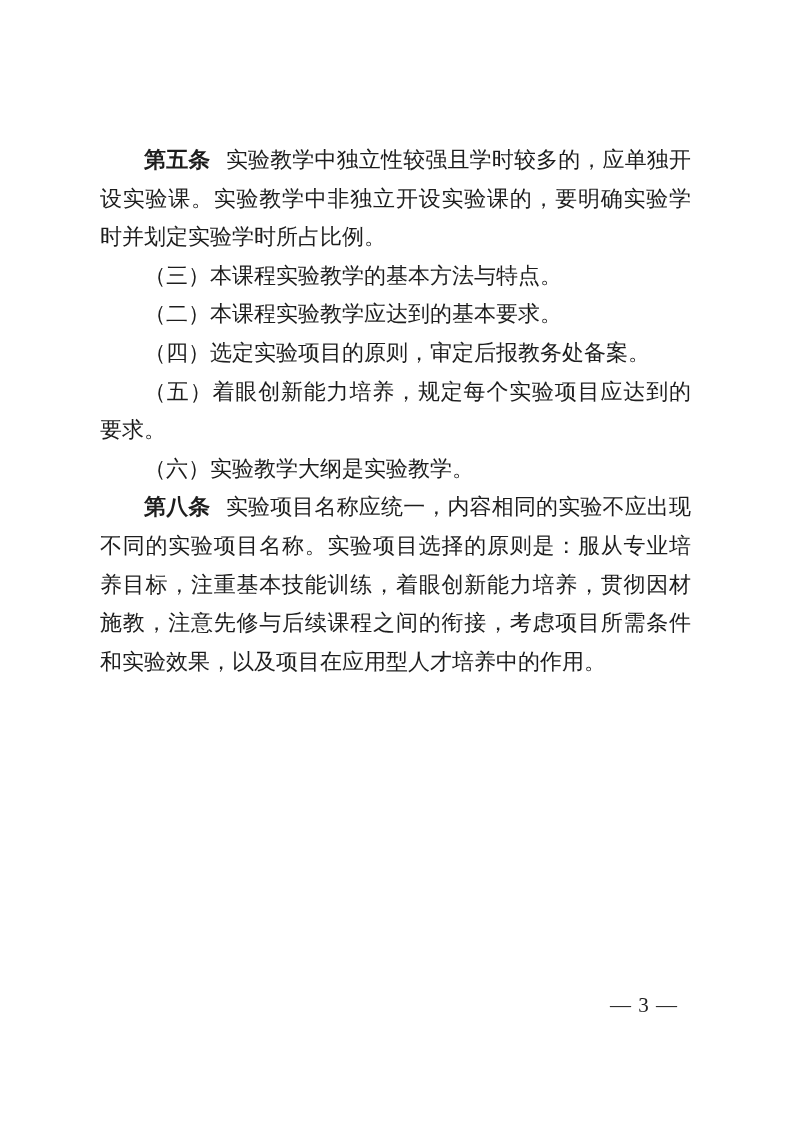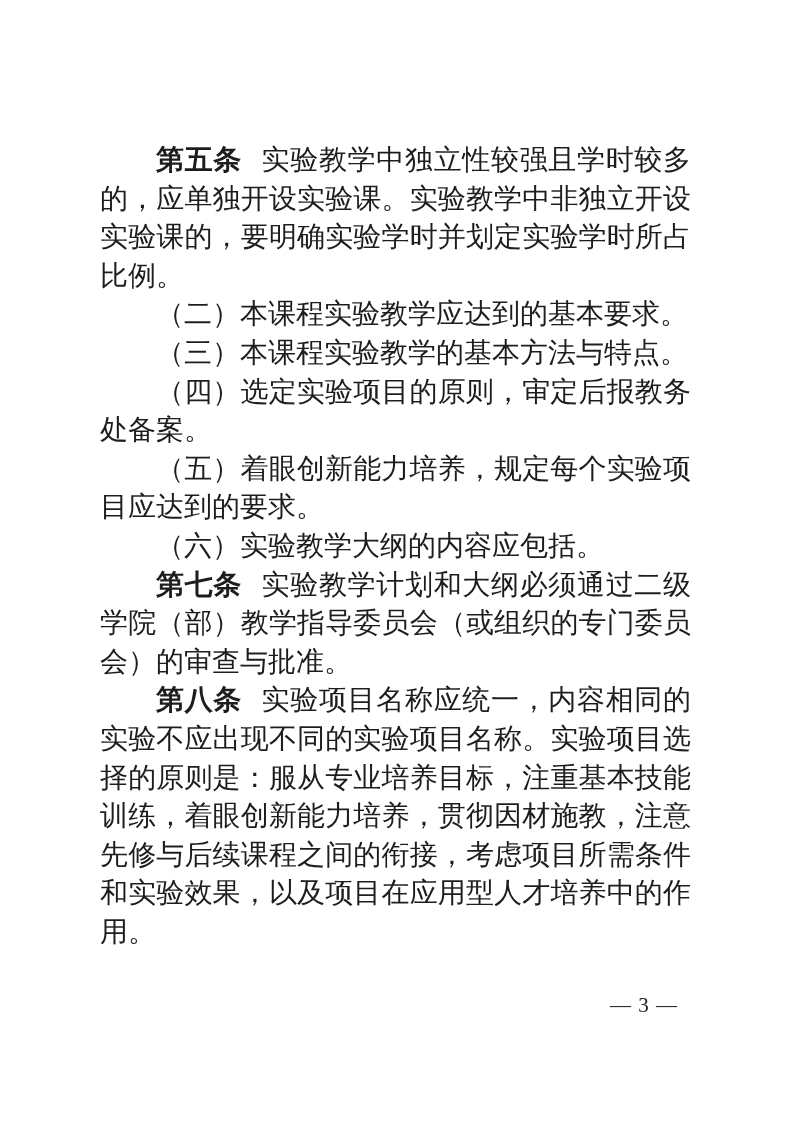--- a/index.html
+++ b/index.html
@@ -18,21 +18,21 @@
   }
   .content {
     position: absolute;
     left: 100px;
     top: 141px;
     width: 591px;
   }
   .para {
     margin: 0;
     padding: 0;
-    font-size: 28px;
+    font-size: 22px;
     line-height: 38.6px;
     text-align: justify;
     text-indent: 2em;
   }
   .article-label {
     font-weight: bold;
     font-family: "Liberation Sans", "DejaVu Sans", sans-serif;
     margin-right: 0.7em;
   }
   .article-label:empty {
@@ -49,23 +49,22 @@
     color: #222222;
     white-space: pre;
   }
 </style>
 </head>
 <body>
 
 <div class="page">
   <div class="content">
     <p class="para"><span class="article-label">第五条</span><span>实验教学中独立性较强且学时较多的，应单独开设实验课。实验教学中非独立开设实验课的，要明确实验学时并划定实验学时所占比例。</span></p>
+    <p class="para"><span>（三）本课程实验教学的基本方法与特点。</span></p>
     <p class="para"><span>（二）本课程实验教学应达到的基本要求。</span></p>
-    <p class="para"><span>（三）本课程实验教学的基本方法与特点。</span></p>
     <p class="para"><span>（四）选定实验项目的原则，审定后报教务处备案。</span></p>
     <p class="para"><span>（五）着眼创新能力培养，规定每个实验项目应达到的要求。</span></p>
-    <p class="para"><span>（六）实验教学大纲的内容应包括。</span></p>
-    <p class="para"><span class="article-label">第七条</span><span>实验教学计划和大纲必须通过二级学院（部）教学指导委员会（或组织的专门委员会）的审查与批准。</span></p>
+    <p class="para"><span>（六）实验教学大纲是实验教学。</span></p>
     <p class="para"><span class="article-label">第八条</span><span>实验项目名称应统一，内容相同的实验不应出现不同的实验项目名称。实验项目选择的原则是：服从专业培养目标，注重基本技能训练，着眼创新能力培养，贯彻因材施教，注意先修与后续课程之间的衔接，考虑项目所需条件和实验效果，以及项目在应用型人才培养中的作用。</span></p>
 
   </div>
   <div class="footer">— 3 —</div>
 </div>
 
 </body></html>

